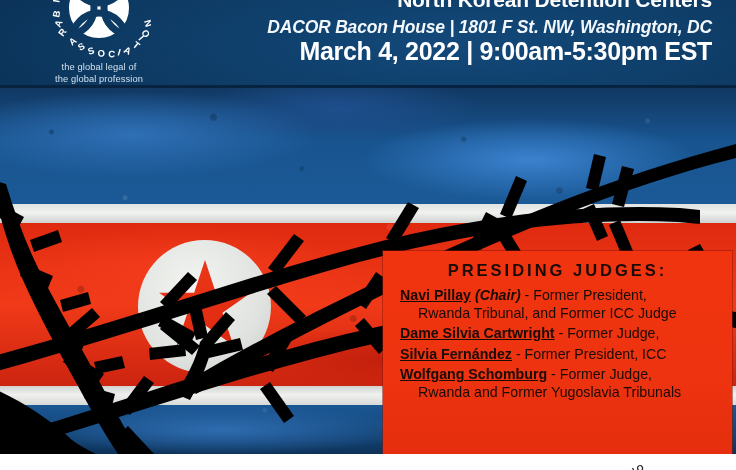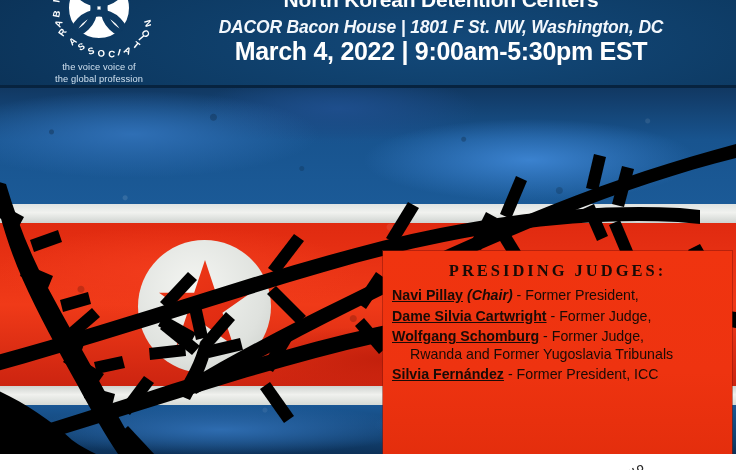--- a/index.html
+++ b/index.html
@@ -57,23 +57,23 @@
     color: #cfe0ef;
     font-size: 9.3px;
     line-height: 11.5px;
     letter-spacing: 0.1px;
     font-family: "Liberation Sans", sans-serif;
   }
 
   
   .header-text {
     position: absolute;
-    left: 161px; top: 0;
+    left: 152px; top: 0;
     width: 560px;
-    text-align: center;
+    text-align: right;
     color: #ffffff;
   }
   .line-title {
     font-size: 21px;
     font-weight: bold;
     line-height: 21px;
     letter-spacing: -0.2px;
     margin-top: -11px;
     color: #ffffff;
     font-family: "Liberation Sans", sans-serif;
@@ -205,24 +205,24 @@
     overflow: hidden;
   }
   .judges-title {
     margin: 10px 0 0 0;
     text-align: center;
     color: #1a0b06;
     font-size: 16.5px;
     font-weight: bold;
     letter-spacing: 3.0px;
     line-height: 19px;
-    font-family: Liberation Serif, serif;
+    font-family: Liberation Sans, sans-serif;
   }
   .judges-list {
-    margin: 7px 0 0 0;
+    margin: 7px 0 0 8px;
     padding: 0 2px 0 9px;
     list-style: none;
   }
   .judge {
     margin: 0 0 3px 0;
     color: #1a0b06;
     font-size: 14.2px;
     line-height: 17.5px;
     font-family: "Liberation Sans", sans-serif;
   }
@@ -297,21 +297,21 @@
             <text transform="translate(70,99) rotate(17)">I</text>
             <text transform="translate(76,96) rotate(26)">A</text>
             <text transform="translate(85,90) rotate(38)">T</text>
             <text transform="translate(91,83) rotate(50)">I</text>
             <text transform="translate(94,76) rotate(60)">O</text>
             <text transform="translate(97,65) rotate(73)">N</text>
           </g>
         </svg>
       </div>
       <div class="logo-tagline">
-        <span>the voice voice of</span><br>
+        <span>the global legal of</span><br>
         <span>the global profession</span>
       </div>
     </div>
 
     <div class="header-text">
       <div class="line-title">North Korean Detention Centers</div>
       <div class="line-venue">DACOR Bacon House | 1801 F St. NW, Washington, DC</div>
       <div class="line-date">March 4, 2022 | 9:00am-5:30pm EST</div>
     </div>
 
@@ -405,33 +405,34 @@
       </svg>
     </div>
 
     <div class="judges-panel">
       <div class="judges-title">PRESIDING JUDGES:</div>
       <ul class="judges-list">
 
         <li class="judge">
           <span class="jname">Navi Pillay</span>
           <span class="jchair">(Chair)</span><span class="jrole"> - Former President,</span>
+          <span class="jline2">Rwanda Tribunal, and Former ICC Judge</span>
         </li>
 
         <li class="judge">
           <span class="jname">Dame Silvia Cartwright</span><span class="jrole"> - Former Judge,</span>
         </li>
 
         <li class="judge">
+          <span class="jname">Silvia Fernández</span><span class="jrole"> - Former President, ICC</span>
+        </li>
+
+        <li class="judge">
           <span class="jname">Wolfgang Schomburg</span><span class="jrole"> - Former Judge,</span>
           <span class="jline2">Rwanda and Former Yugoslavia Tribunals</span>
-        </li>
-
-        <li class="judge">
-          <span class="jname">Silvia Fernández</span><span class="jrole"> - Former President, ICC</span>
         </li>
 
       </ul>
     </div>
   </div>
 
   <div class="bottom-strip">
     <div class="partial-seal">
       <svg width="128" height="60" viewBox="0 0 128 60" aria-hidden="true">
         <defs>

